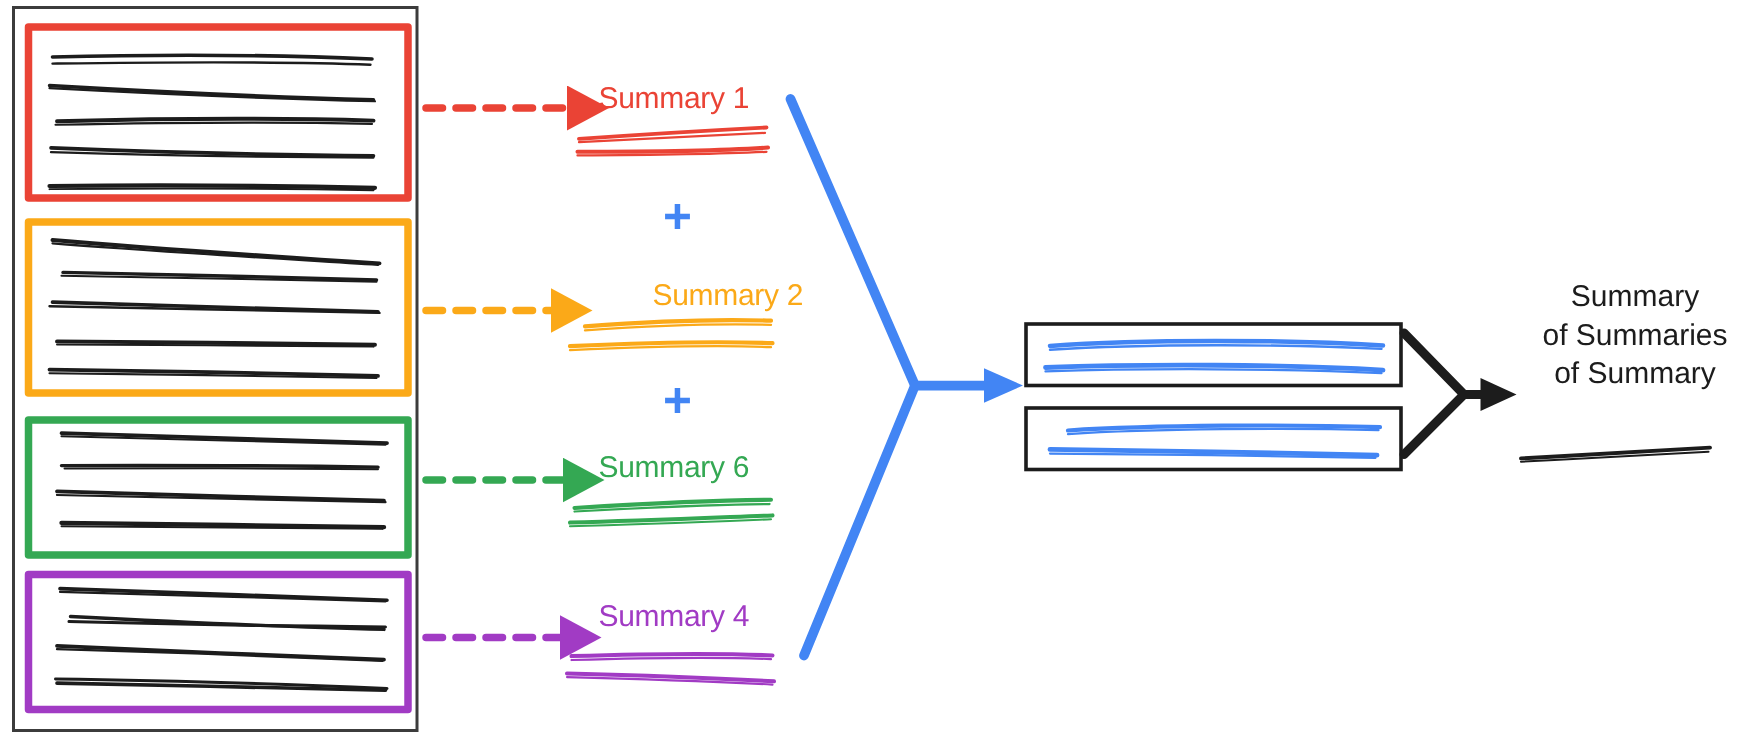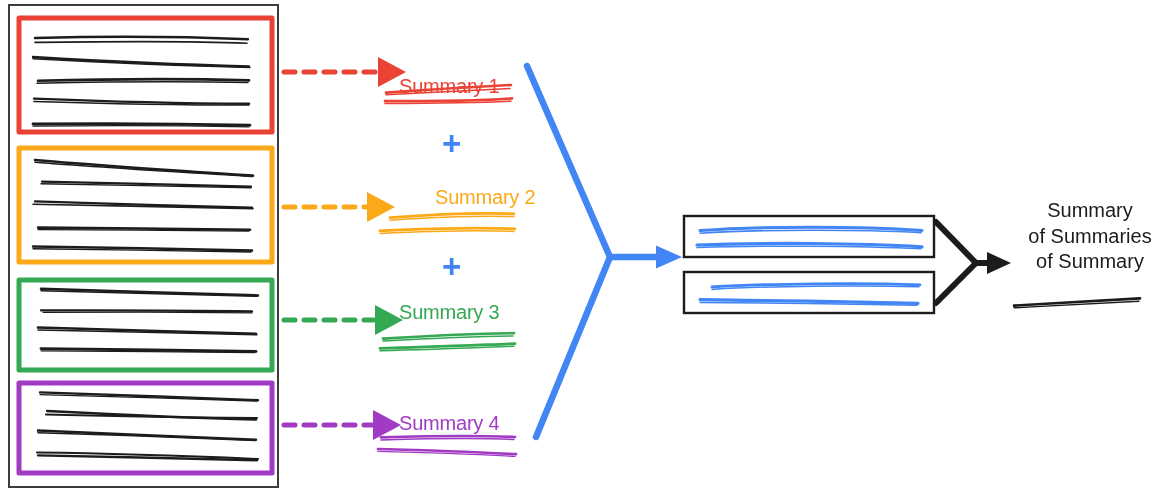--- a/index.html
+++ b/index.html
@@ -173,32 +173,32 @@
       <line x1="974" y1="263" x2="993" y2="263" stroke="#1c1c1c" stroke-width="6" stroke-linecap="butt"></line>
       <path d="M987,252 L1011,263 L987,274 Z" fill="#1c1c1c"></path>
     </g>
 
     <g stroke="#1c1c1c" fill="none" stroke-linecap="round">
       <path d="M1014,305.6 C1060,303.0 1110,300.4 1140,298.4" stroke-width="2.6"></path>
       <path d="M1014,307.8 C1060,305.4 1110,303.0 1139,301.2" stroke-width="1.4"></path>
     </g>
   </svg>
 
-  <div class="lbl sumlbl" style="left:399px;top:55px;color:#EA4335;margin-top:20px;">Summary 1</div>
+  <div class="lbl sumlbl" style="left:399px;top:55px;color:#EA4335;">Summary 1</div>
 
   <div class="lbl" style="left:442px;top:126px;color:#4285F4;font-size:33px;font-weight:700;">+</div>
 
   <div class="lbl sumlbl" style="left:399px;top:186px;color:#FBA918;margin-left:36px;">Summary 2</div>
 
   <div class="lbl" style="left:442px;top:249px;color:#4285F4;font-size:33px;font-weight:700;">+</div>
 
-  <div class="lbl sumlbl" style="left:399px;top:301px;color:#34A853;">Summary 3</div>
-
-  <div class="lbl sumlbl" style="left:399px;top:400px;color:#A13BC4;margin-top:12px;">Summary 4</div>
-
-
-  <div class="lbl finallbl" style="left:1011px;top:198px;width:158px;">
+  <div class="lbl sumlbl" style="left:399px;top:301px;color:#34A853;">Summary 6</div>
+
+  <div class="lbl sumlbl" style="left:399px;top:400px;color:#A13BC4;">Summary 4</div>
+
+
+  <div class="lbl finallbl" style="left:1011px;top:186px;width:158px;">
     <div>Summary</div>
     <div>of Summaries</div>
     <div>of Summary</div>
   </div>
 
 </div>
 
 </body></html>

